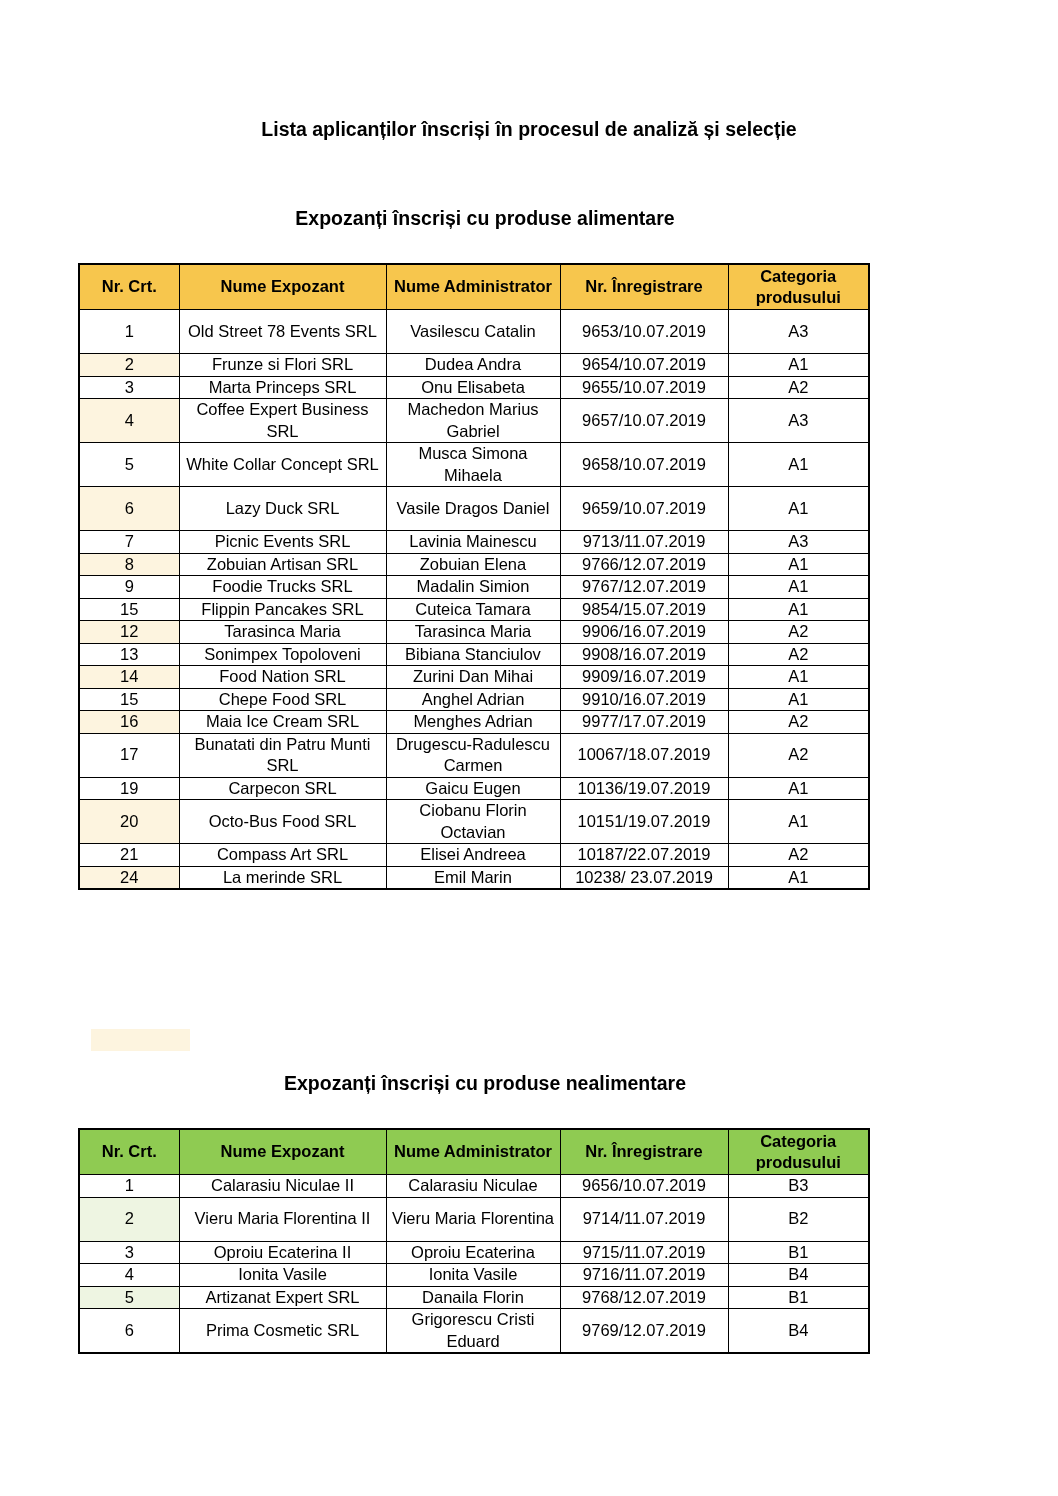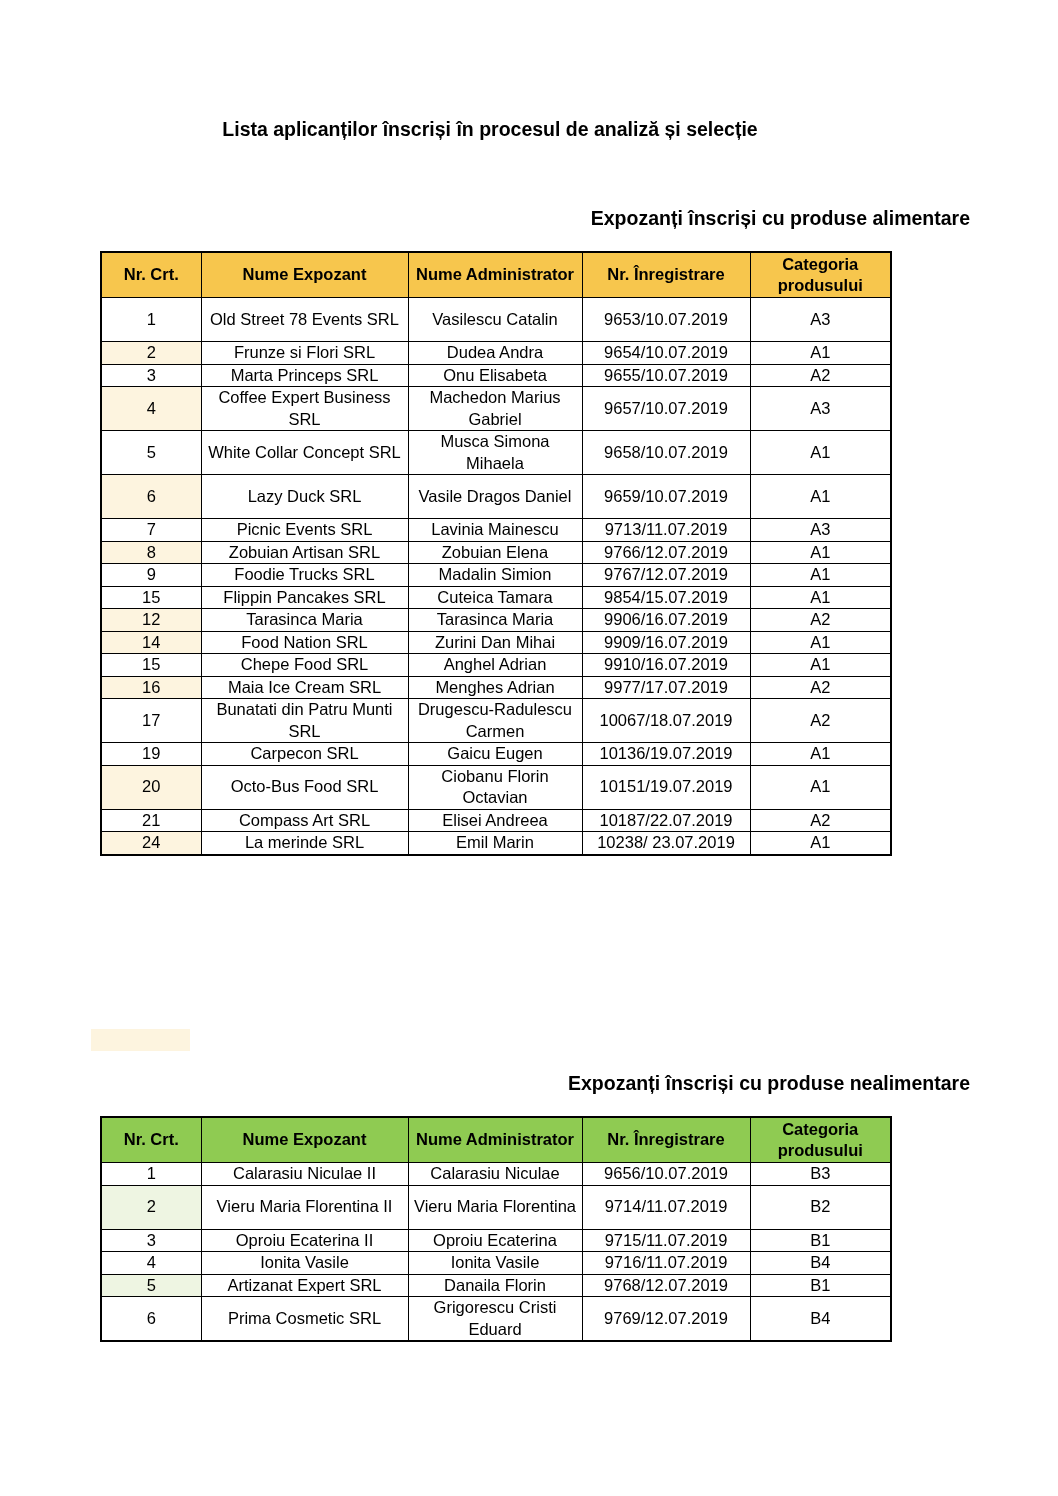--- a/index.html
+++ b/index.html
@@ -2,31 +2,31 @@
 <html><head>
 <meta charset="utf-8">
 <style>
   html, body { margin: 0; padding: 0; background: #ffffff; }
   body {
     width: 1058px; height: 1496px; position: relative; overflow: hidden;
     font-family: "Liberation Sans", sans-serif; color: #000;
   }
   .title {
     position: absolute; left: 0; width: 980px; top: 118px;
-    text-align: center; font-weight: bold; font-size: 19.5px; line-height: 22px;
+    text-align: center; font-weight: bold; font-size: 19.5px; line-height: 22px; padding-left: 39px;
   }
   .section-title {
     position: absolute; left: 0; width: 970px;
-    text-align: right; font-weight: bold; font-size: 19.5px; line-height: 22px;
+    text-align: center; font-weight: bold; font-size: 19.5px; line-height: 22px;
   }
   #sec1 { top: 207px; }
   #sec2 { top: 1072px; }
   table.grid {
-    position: absolute; left: 100px; border-collapse: collapse; table-layout: fixed;
-    font-size: 16.5px; line-height: 21.5px;
+    position: absolute; left: 78px; border-collapse: collapse; table-layout: fixed;
+    font-size: 16.5px; line-height: 21.5px; margin-top: 12px;
   }
   table.grid col.c1 { width: 100px; }
   table.grid col.c2 { width: 207px; }
   table.grid col.c3 { width: 174px; }
   table.grid col.c4 { width: 168px; }
   table.grid col.c5 { width: 141px; }
   table.grid td, table.grid th {
     border: 1.5px solid #000; text-align: center; vertical-align: middle;
     padding: 0 1px; overflow: hidden; white-space: normal;
   }
@@ -143,20 +143,27 @@
         <td>9854/15.07.2019</td>
         <td>A1</td>
       </tr>
       <tr class="short alt">
         <td class="nr food">12</td>
         <td>Tarasinca Maria</td>
         <td>Tarasinca Maria</td>
         <td>9906/16.07.2019</td>
         <td>A2</td>
       </tr>
+      <tr class="short">
+        <td class="nr food">13</td>
+        <td>Sonimpex Topoloveni</td>
+        <td>Bibiana Stanciulov</td>
+        <td>9908/16.07.2019</td>
+        <td>A2</td>
+      </tr>
       <tr class="short alt">
         <td class="nr food">14</td>
         <td>Food Nation SRL</td>
         <td>Zurini Dan Mihai</td>
         <td>9909/16.07.2019</td>
         <td>A1</td>
       </tr>
       <tr class="short">
         <td class="nr food">15</td>
         <td>Chepe Food SRL</td>

